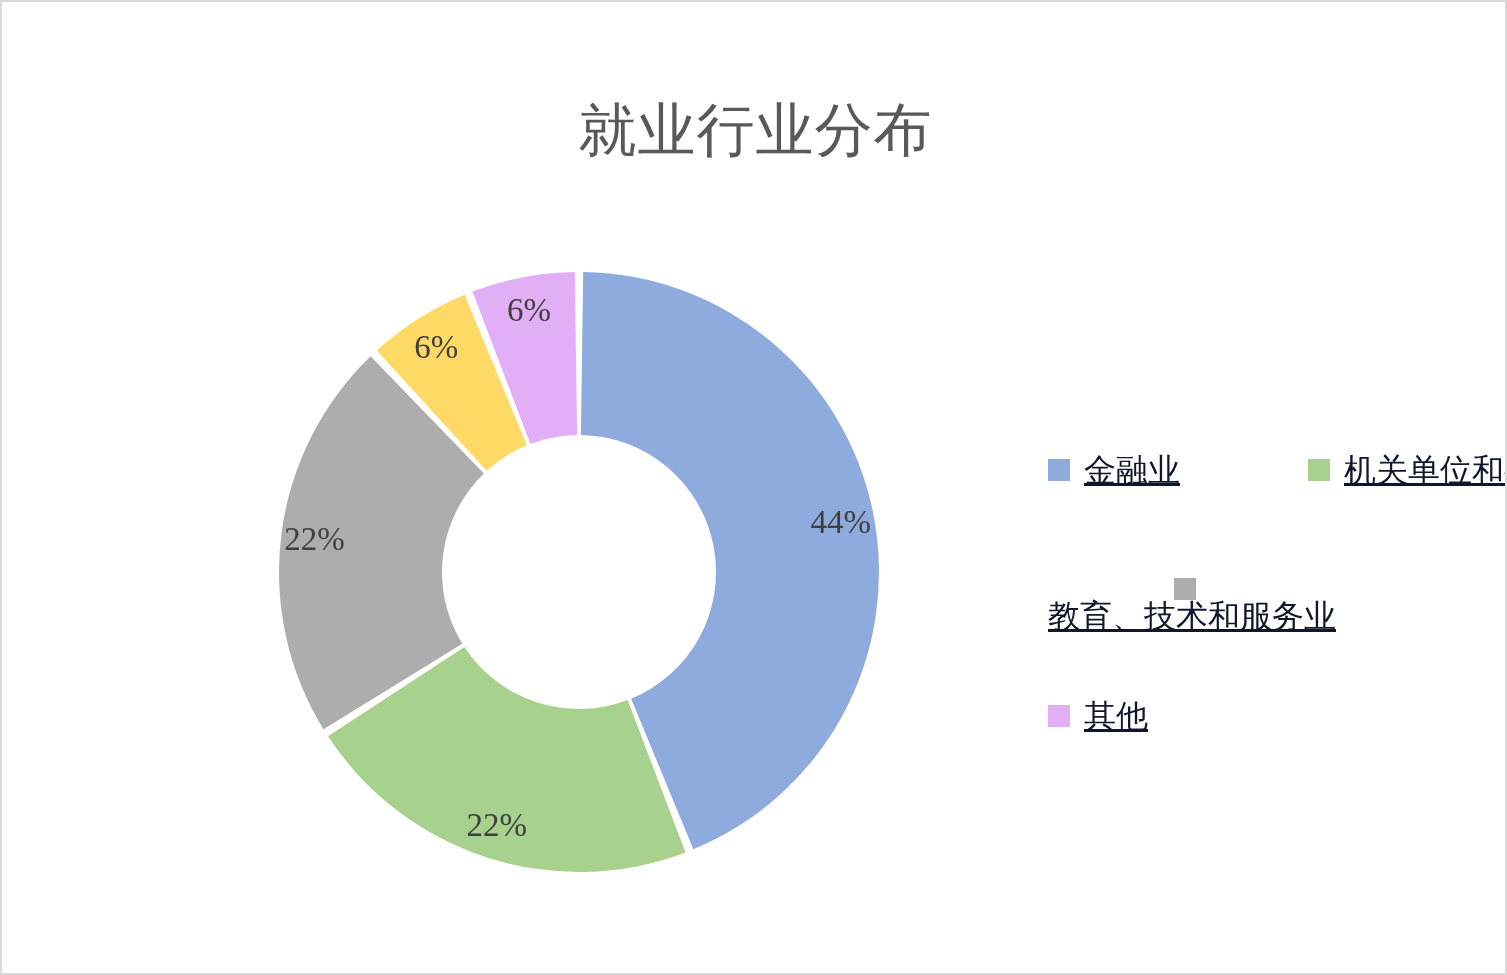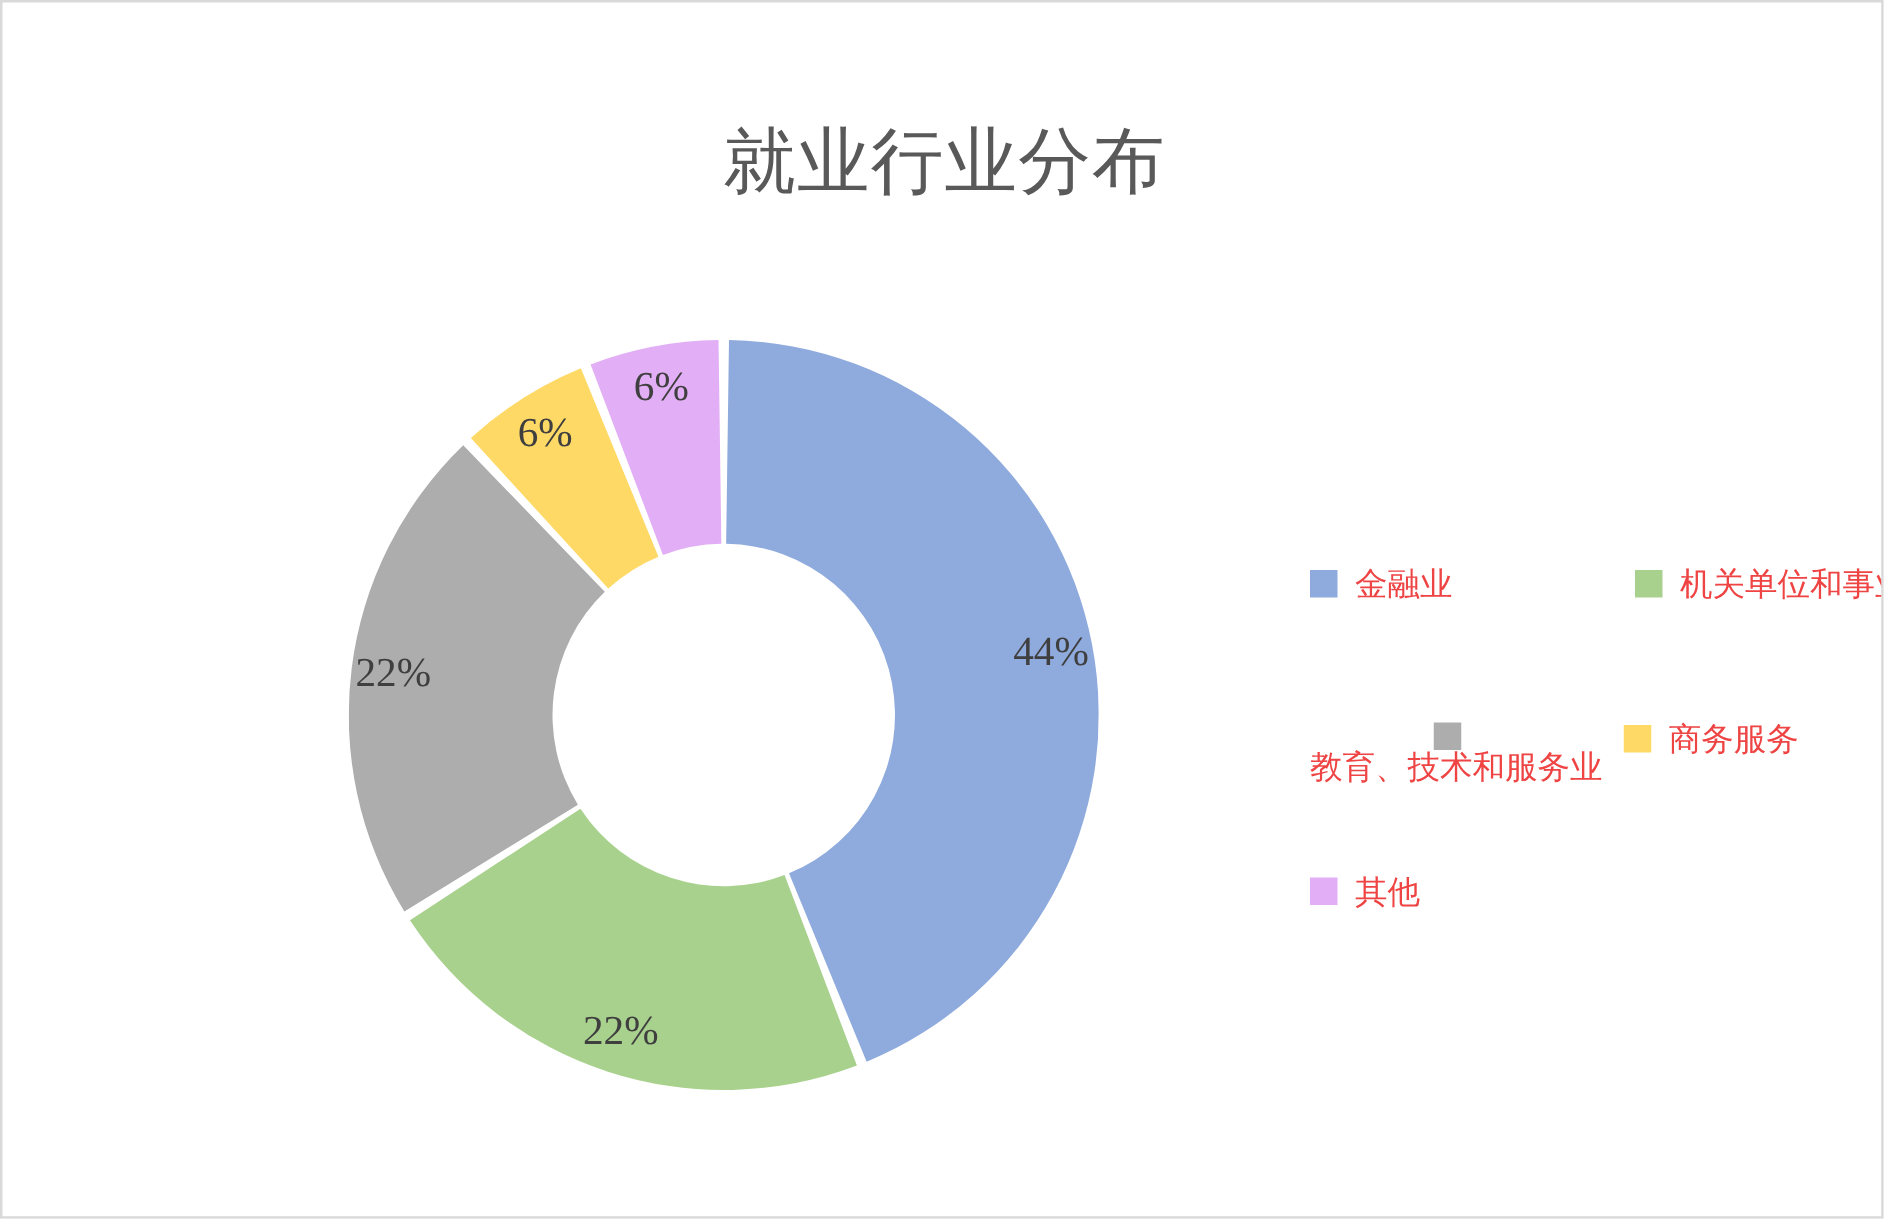--- a/index.html
+++ b/index.html
@@ -69,23 +69,24 @@
     align-items: center;
     white-space: nowrap;
   }
   .legend-swatch {
     width: 22px;
     height: 22px;
     flex: 0 0 auto;
     margin-right: 14px;
   }
   .legend-label {
-    font-size: 26px;
-    color: #ef4444;
+    font-size: 32px;
+    color: #0f172a;
     line-height: 1;
+    text-decoration: underline;
   }
 
   .li-pos-0 { left: 6px;   top: 12px; }
   .li-pos-1 { left: 266px; top: 12px; }
   .li-pos-2 { left: 6px;   top: 136px; flex-direction: column; }
   .li-pos-3 { left: 257px; top: 136px; }
   .li-pos-4 { left: 6px;   top: 258px; }
 </style>
 </head>
 <body>
@@ -119,23 +120,19 @@
         <span class="legend-label">金融业</span>
       </div>
       <div class="legend-item li-pos-1">
         <span class="legend-swatch" style="background: rgb(169, 209, 142);"></span>
         <span class="legend-label">机关单位和事业单位</span>
       </div>
       <div class="legend-item li-pos-2">
         <span class="legend-swatch" style="background: rgb(173, 173, 173);"></span>
         <span class="legend-label">教育、技术和服务业</span>
       </div>
-      <div class="legend-item li-pos-3">
-        <span class="legend-swatch" style="background: rgb(255, 217, 102);"></span>
-        <span class="legend-label">商务服务</span>
-      </div>
       <div class="legend-item li-pos-4">
         <span class="legend-swatch" style="background: rgb(226, 174, 245);"></span>
         <span class="legend-label">其他</span>
       </div>
     </div>
 
 </div>
 
 </body></html>

